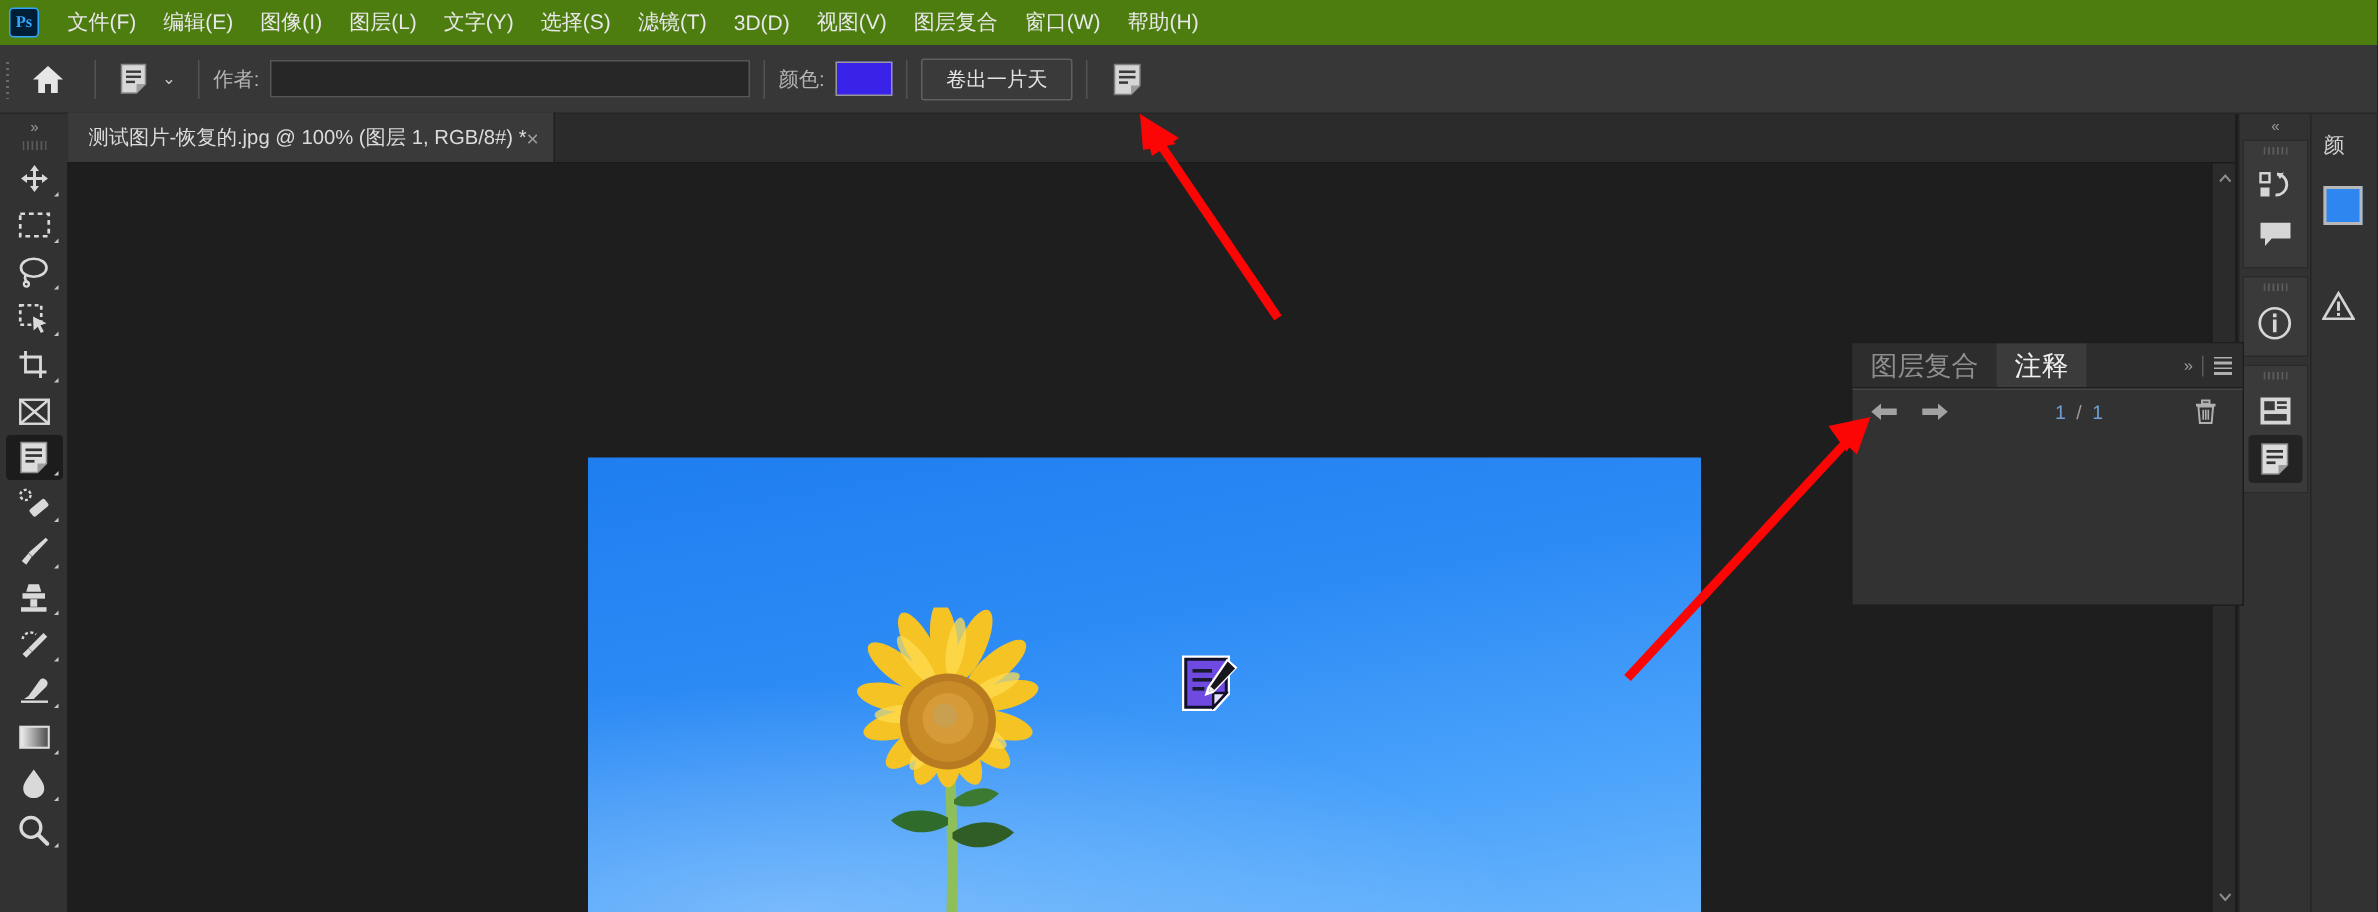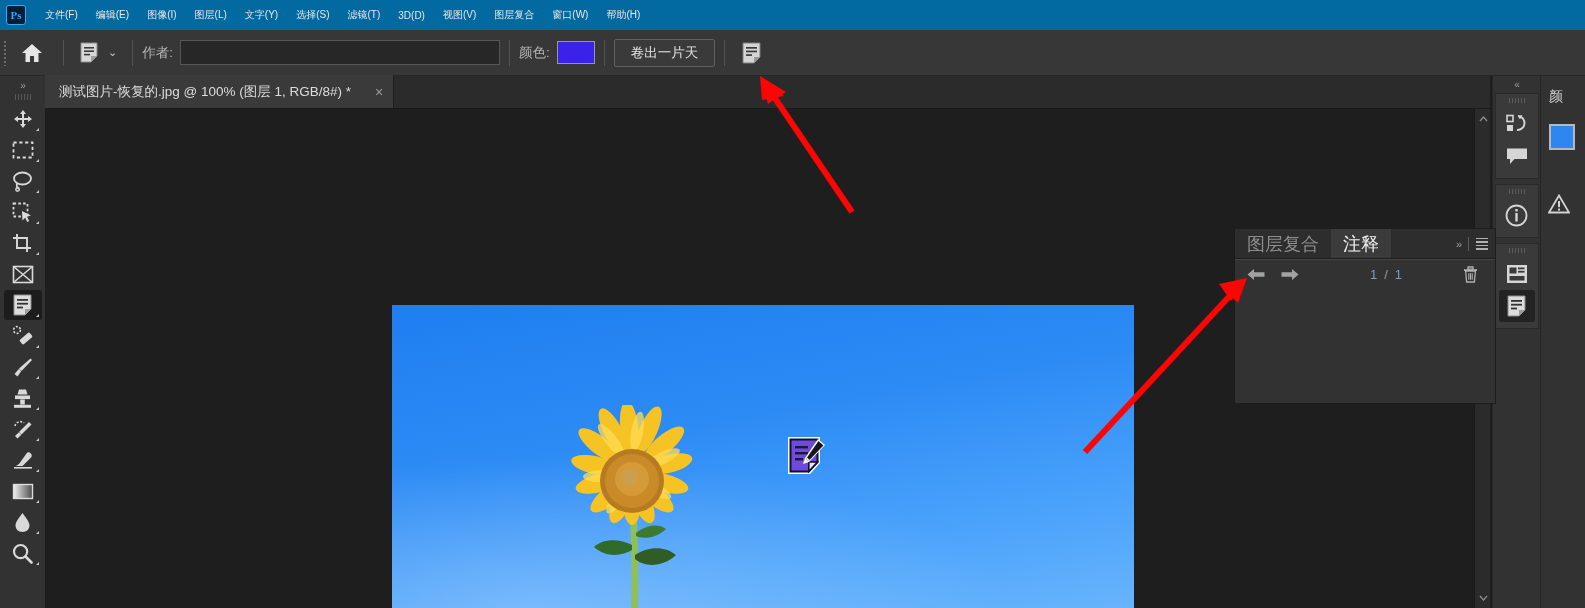--- a/index.html
+++ b/index.html
@@ -8,31 +8,31 @@
     overflow: hidden;
     background: #1e1e1e;
     font-family: "Liberation Sans", "DejaVu Sans", sans-serif;
     -webkit-font-smoothing: antialiased;
   }
   #app { position: relative; width: 1585px; height: 608px; background: #1e1e1e; }
 
   
   .menubar {
     position: absolute; left: 0; top: 0; width: 1585px; height: 30px;
-    background: #0369a1; display: flex; align-items: center;
+    background: #4d7c0f; display: flex; align-items: center;
   }
   .ps-logo {
     width: 20px; height: 20px; margin-left: 6px; margin-right: 10px;
     background: #001e36; border: 1px solid #31a8ff; border-radius: 3px;
     color: #31a8ff; font-size: 11px; font-weight: bold;
     display: flex; align-items: center; justify-content: center;
     font-family: "Liberation Serif", serif;
   }
   .menu-item {
-    color: #e8e8e8; font-size: 10px; padding: 4px 9px;
+    color: #e8e8e8; font-size: 14px; padding: 4px 9px;
     white-space: nowrap; cursor: default;
   }
 
   
   .optionsbar {
     position: absolute; left: 0; top: 30px; width: 1585px; height: 46px;
     background: #373737; display: flex; align-items: center;
     border-bottom: 1px solid #272727;
   }
   .opt-grip {
@@ -107,21 +107,21 @@
     position: absolute; left: 45px; top: 76px;
     width: 1445px; height: 532px; background: #1e1e1e;
   }
   .tabstrip {
     position: absolute; left: 0; top: 0; width: 100%; height: 33px;
     background: #2b2b2b; border-bottom: 1px solid #1a1a1a;
     display: flex; align-items: flex-end;
   }
   .doc-tab {
     height: 33px; background: #3a3a3a; display: flex; align-items: center;
-    padding: 0 10px 0 14px; gap: 24px; cursor: pointer;
+    padding: 0 10px 0 14px; gap: 0; cursor: pointer;
     border-right: 1px solid #1e1e1e;
   }
   .doc-tab-title { color: #dcdcdc; font-size: 13.5px; white-space: nowrap; }
   .doc-tab-close { color: #9d9d9d; font-size: 14px; cursor: pointer; }
   .stage {
     position: absolute; left: 0; top: 33px; right: 16px; bottom: 0;
     background: #1e1e1e; overflow: hidden;
   }
   .photo {
     position: absolute; left: 347px; top: 196px; width: 742px; height: 303px;

